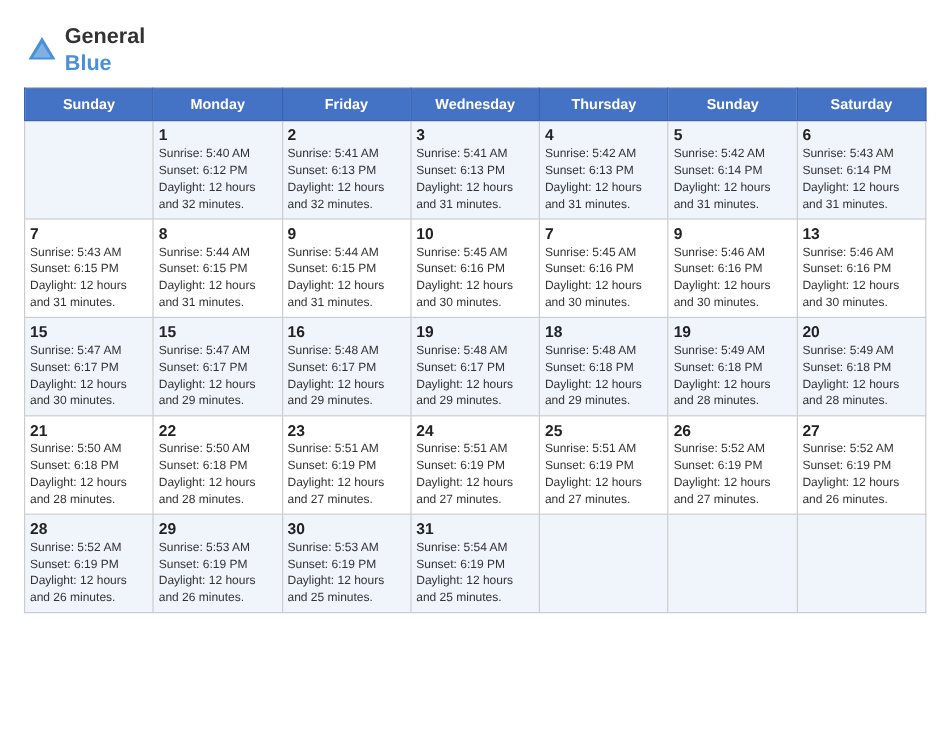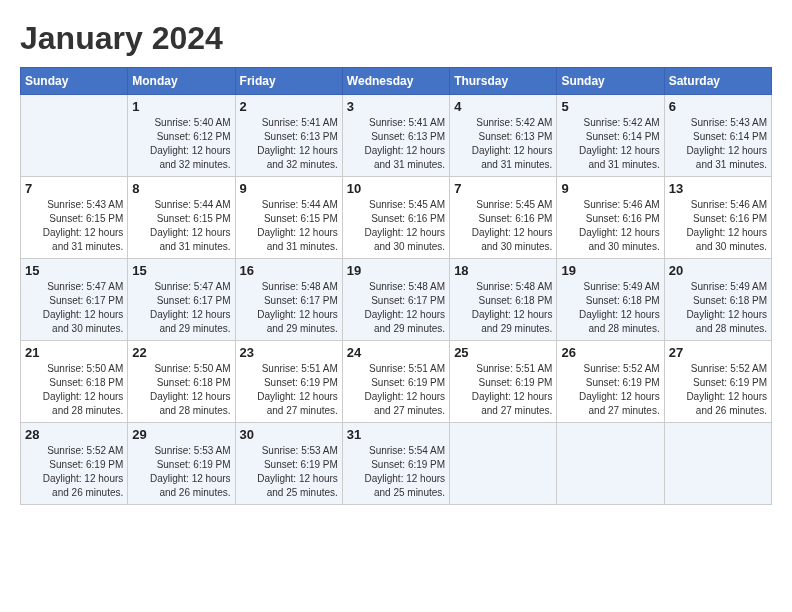--- a/index.html
+++ b/index.html
@@ -48,21 +48,21 @@
     table {
       width: 100%;
       border-collapse: collapse;
       font-size: 11px;
     }
     thead tr th {
       background-color: #4472c4;
       color: #fff;
       font-weight: bold;
       padding: 6px 4px;
-      text-align: left;
+      text-align: center;
       font-size: 12px;
       border: 1px solid #3a62b0;
     }
     tbody tr td {
       border: 1px solid #ccc;
       padding: 4px;
       vertical-align: top;
       width: calc(100% / 7);
       min-height: 80px;
     }
@@ -76,29 +76,37 @@
       font-weight: bold;
       font-size: 13px;
       color: #222;
       display: block;
       margin-bottom: 2px;
     }
     .day-info {
       color: #333;
       font-size: 10px;
       line-height: 1.4;
-      text-align: right;
     }
   </style>
 </head>
 <body>
 
 <div class="header">
+  <div class="logo">
+    <svg class="logo-icon" viewBox="0 0 40 40" xmlns="http://www.w3.org/2000/svg">
+      <polygon points="20,5 35,30 5,30" fill="#4a90d9"></polygon>
+      <polygon points="20,12 30,28 10,28" fill="#ffffff" opacity="0.3"></polygon>
+    </svg>
+    <div class="logo-text">
+      <span class="general">General</span>
+      <span class="blue">Blue</span>
+    </div>
+  </div>
   <div class="title-block">
-    <div class="month-title">January 2024</div>
   </div>
 </div>
 
 <table>
   <thead>
     <tr>
     <th>Sunday</th>
         <th>Monday</th>
         <th>Friday</th>
         <th>Wednesday</th>

